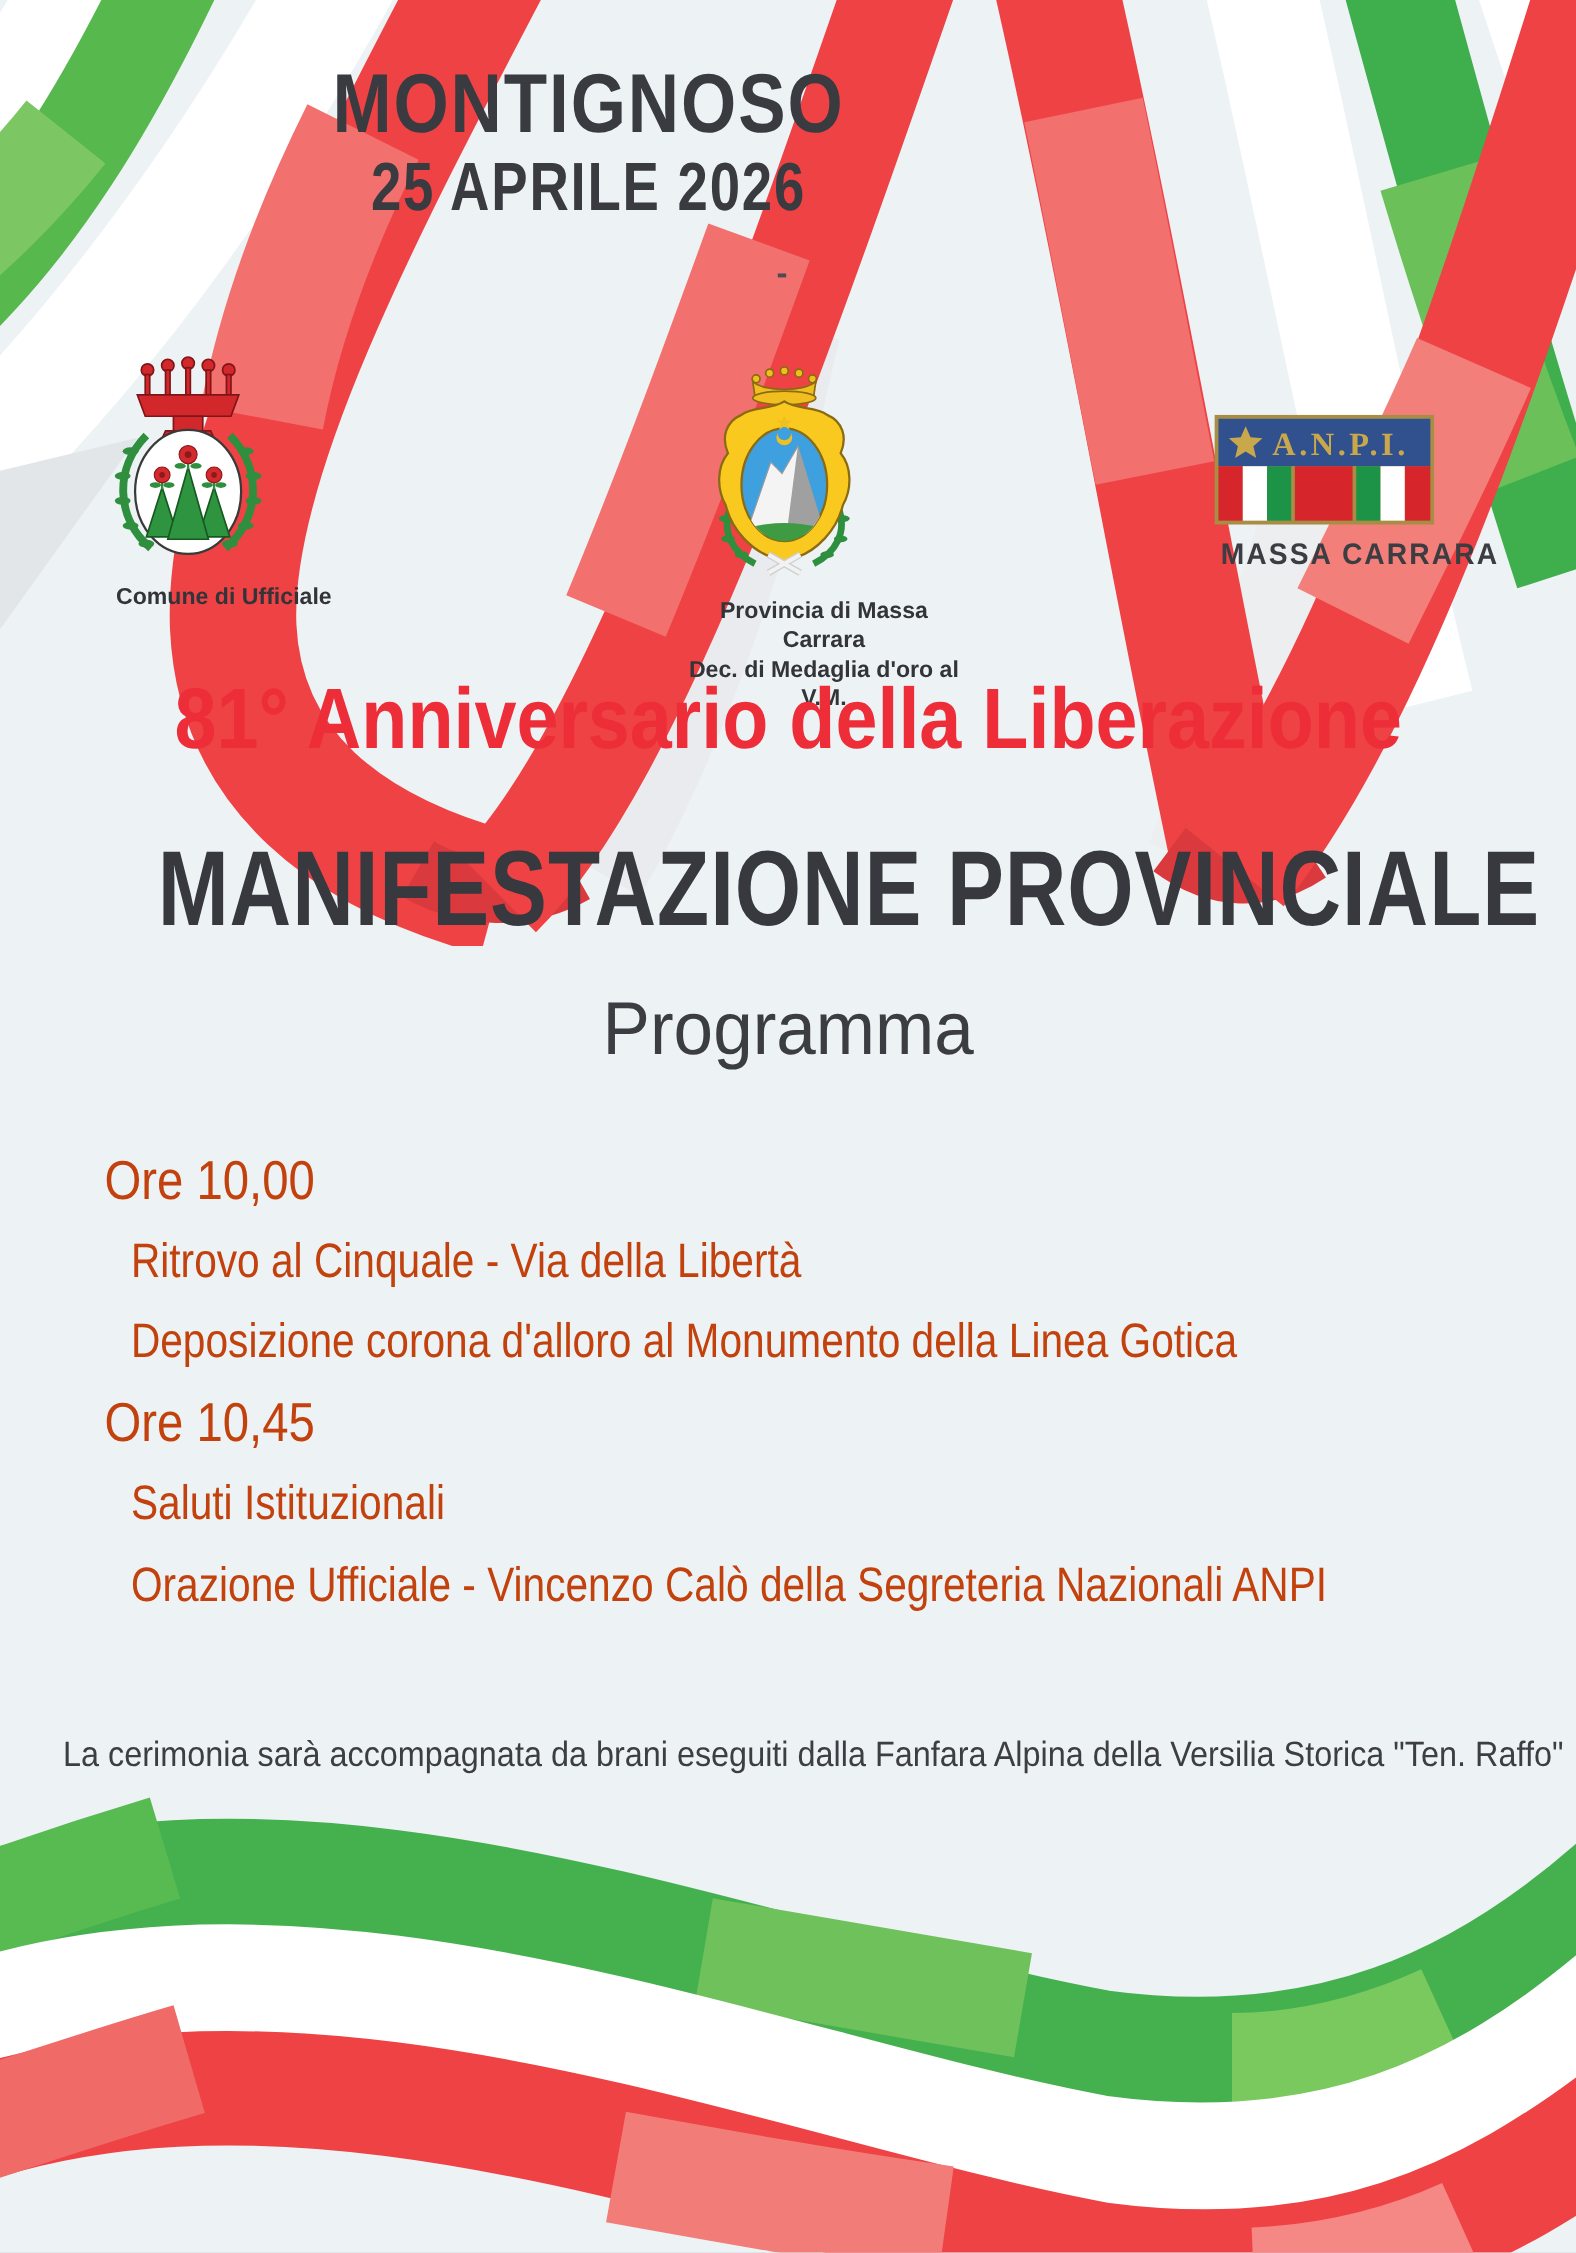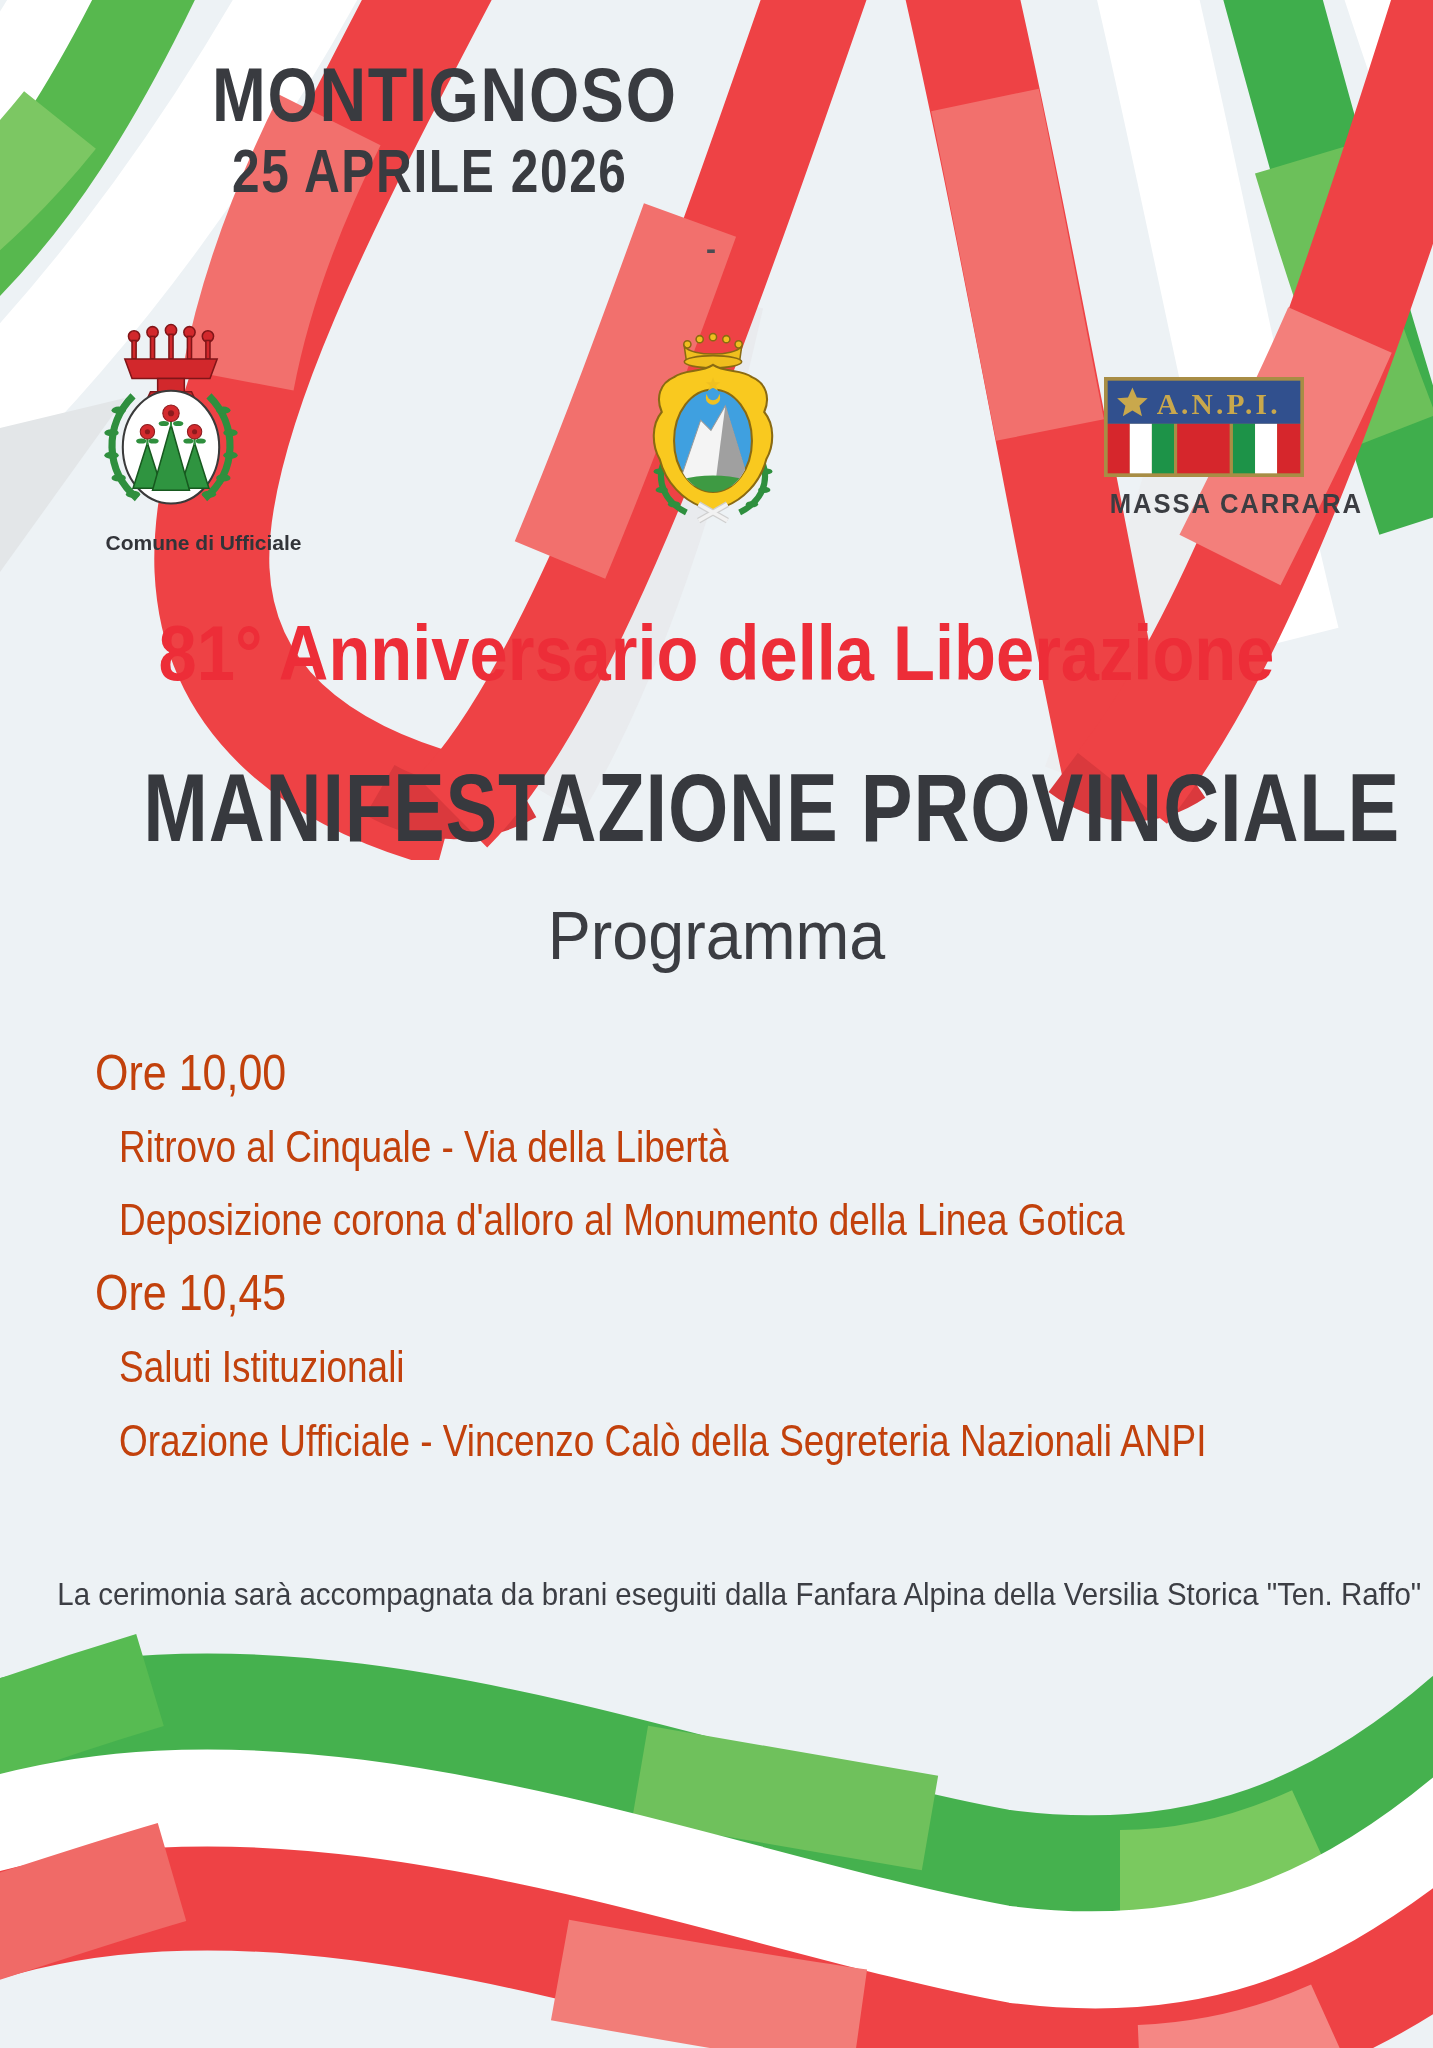--- a/index.html
+++ b/index.html
@@ -7,21 +7,21 @@
     position:relative; width:1433px; height:2048px;
     background:#edf2f5; overflow:hidden;
     font-family:"Liberation Sans", sans-serif;
     color:#393b40;
   }
   svg { display:block; }
   .ribbon { position:absolute; left:0; pointer-events:none; }
   .ribbon-top { top:0; }
   .ribbon-bottom { bottom:0; }
 
-  .title-block { position:absolute; top:52px; left:152px; width:800px; text-align:left; }
+  .title-block { position:absolute; top:52px; left:135px; width:800px; text-align:center; }
   .title-l1 { font-size:76px; font-weight:bold; letter-spacing:2px; line-height:1.12;
               transform:scaleX(.85); transform-origin:center; white-space:nowrap; }
   .title-l2 { font-size:62px; font-weight:bold; letter-spacing:2px; line-height:1.1;
               transform:scaleX(.8); transform-origin:center; white-space:nowrap; }
   .stray-dash { position:absolute; left:706px; top:232px; font-size:30px; font-weight:bold; color:#4a4c52; }
 
   .logo-box { position:absolute; text-align:center; }
   .logo-comune   { left:86px;  top:322px; width:235px; }
   .logo-provincia{ left:624px; top:330px; width:250px; }
   .logo-anpi     { left:1104px;top:377px; width:228px; }
@@ -222,20 +222,24 @@
 
       <g stroke="#cfcfcf" stroke-width="6">
           <line x1="66" y1="186" x2="94" y2="170"></line>
           <line x1="66" y1="170" x2="94" y2="186"></line>
         </g>
       <g stroke="#f2f2f2" stroke-width="3.5">
           <line x1="66" y1="186" x2="94" y2="170"></line>
           <line x1="66" y1="170" x2="94" y2="186"></line>
         </g>
     </svg>
+    <div class="logo-caption">
+      <div>Provincia di Massa Carrara</div>
+      <div>Dec. di Medaglia d'oro al V.M.</div>
+    </div>
   </div>
 
   <div class="logo-box logo-anpi">
     <svg width="200" height="100" viewBox="0 0 190 95">
       <rect x="0" y="0" width="190" height="95" fill="#a88d45"></rect>
       <rect x="3.5" y="3.5" width="183" height="41" fill="#31508e"></rect>
       <polygon points="27,10 31.2,19.5 41.5,20.3 33.7,27.2 36.1,37.3 27,31.8 17.9,37.3 20.3,27.2 12.5,20.3 22.8,19.5" fill="#c9a84c"></polygon>
       <text x="50" y="35" font-family="Liberation Serif, serif" font-size="28" font-weight="bold" letter-spacing="3" fill="#c9a84c">A.N.P.I.</text>
       <g>
         <rect x="3.5" y="44.5" width="21" height="47" fill="#d6262c"></rect>

